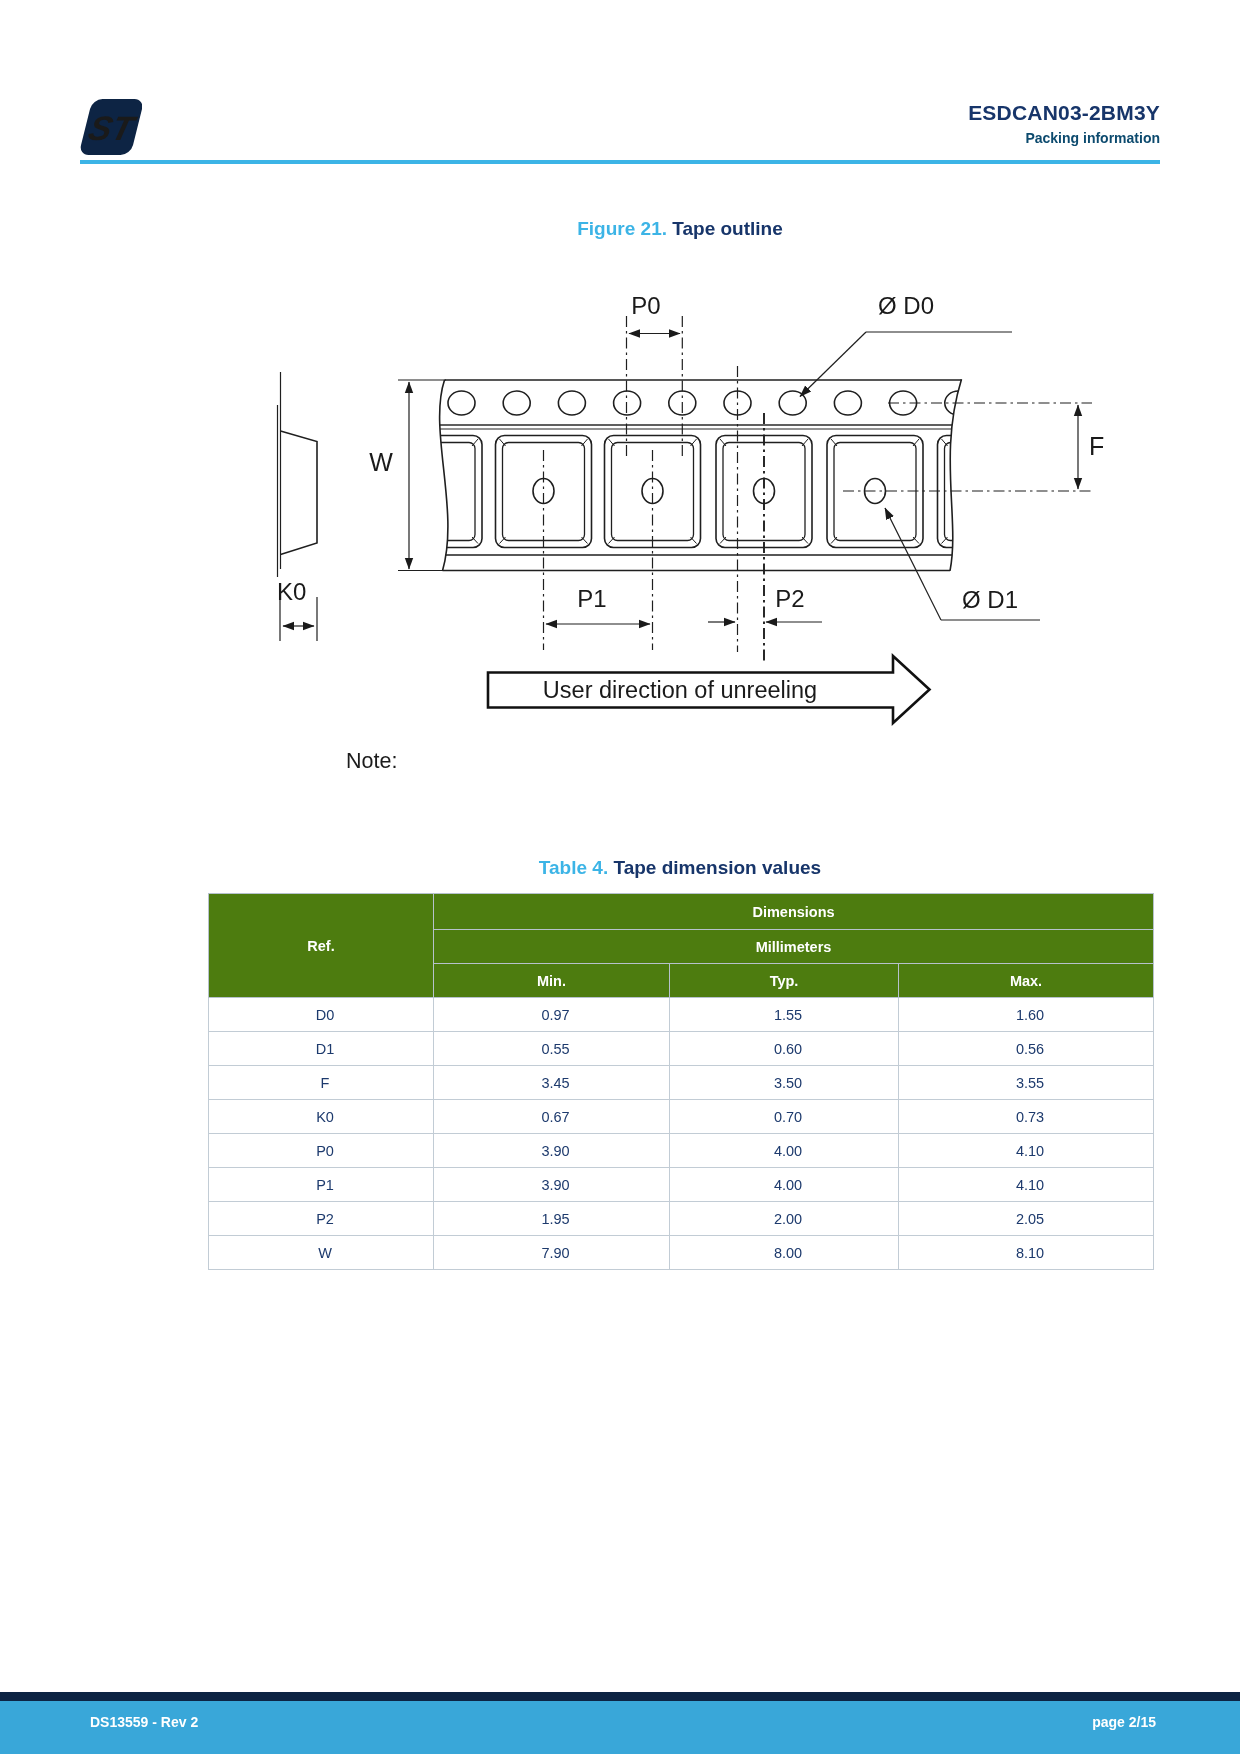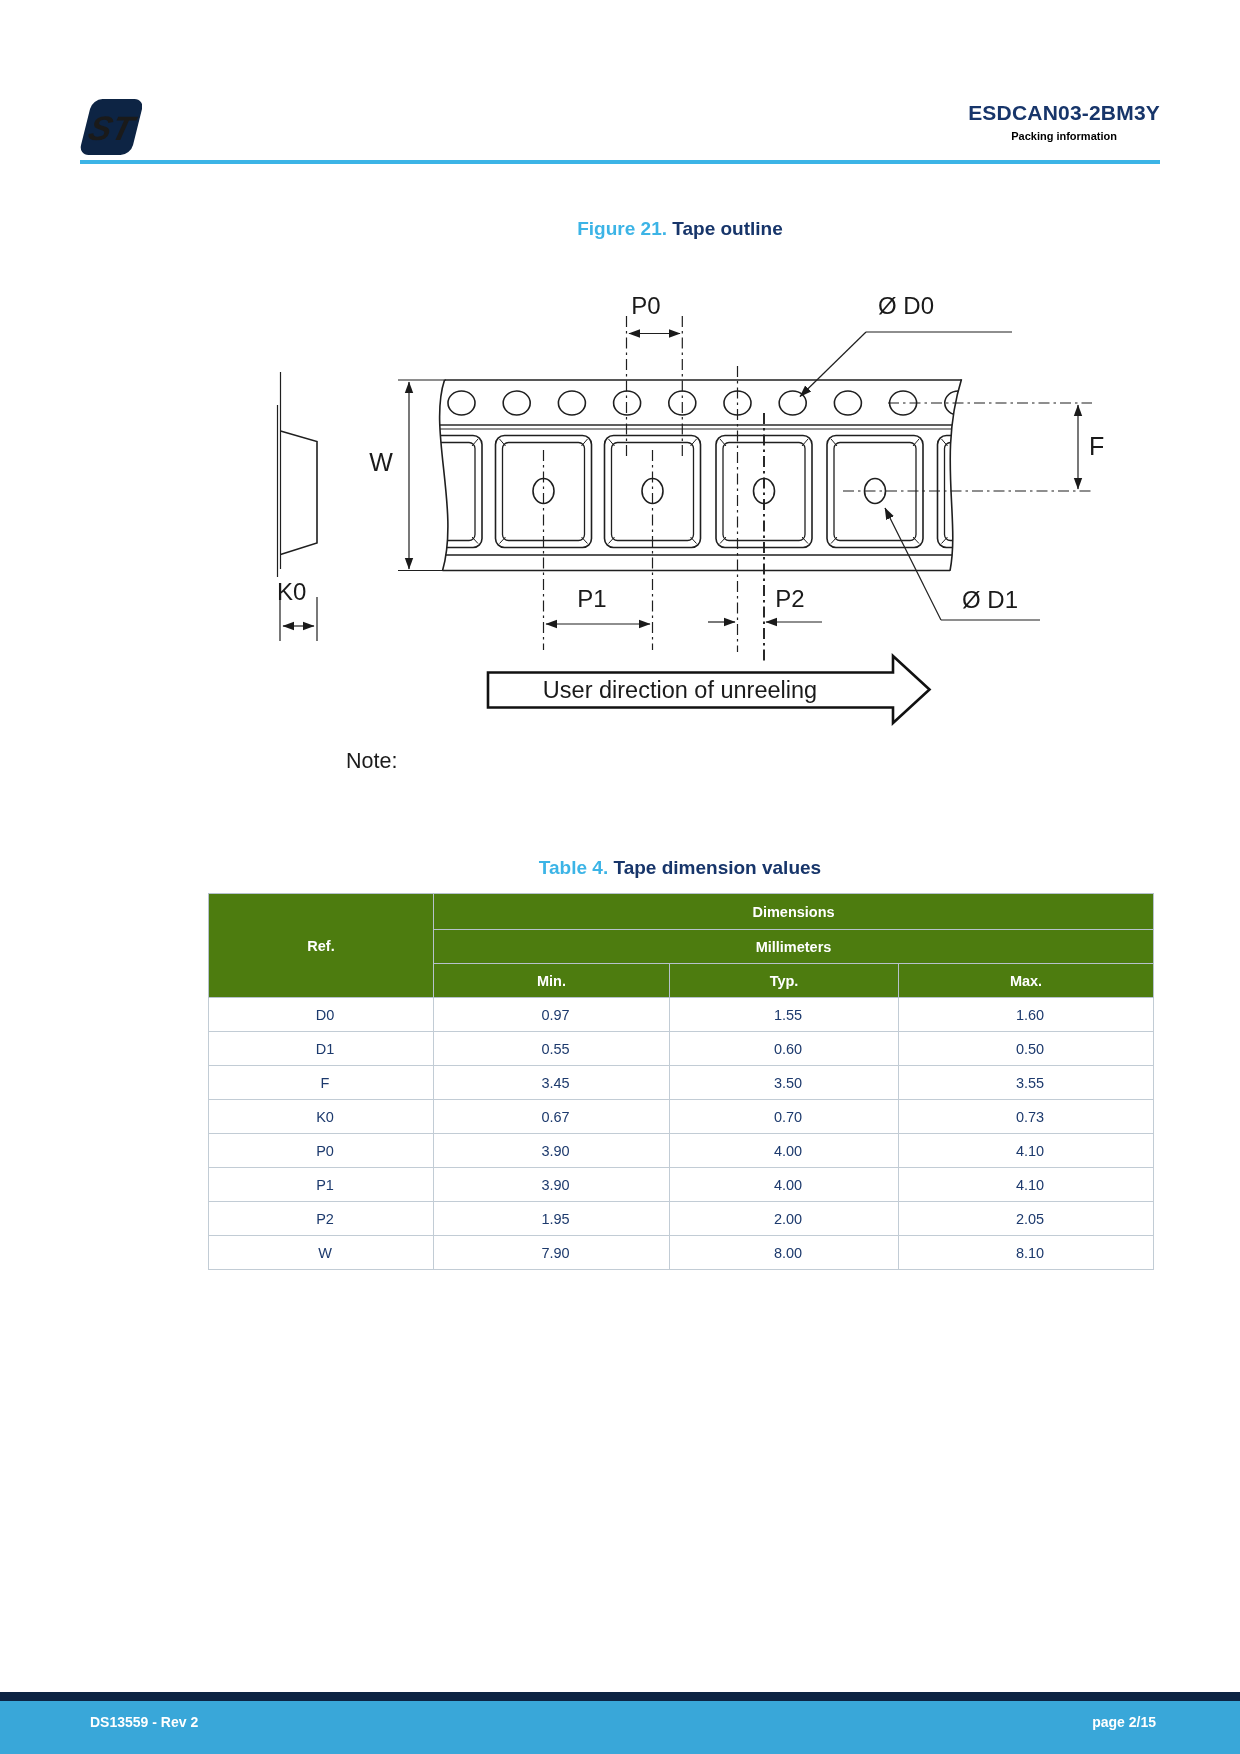--- a/index.html
+++ b/index.html
@@ -4,23 +4,23 @@
 <style>
   html,body{margin:0;padding:0;background:#9a9a9a;}
   .page{
     position:relative;width:1240px;height:1754px;background:#ffffff;
     margin:0 auto;overflow:hidden;
     font-family:"Liberation Sans", sans-serif;
   }
   .abs{position:absolute;}
 
   
-  .hdr-title{position:absolute;top:101px;right:80px;text-align:center;}
+  .hdr-title{position:absolute;top:101px;right:80px;text-align:right;}
   .hdr-product{font-size:21px;font-weight:bold;color:#17356a;letter-spacing:.2px;}
-  .hdr-section{font-size:11px;font-weight:bold;color:#000000;margin-top:5px;}
+  .hdr-section{font-size:14px;font-weight:bold;color:#0c4a6e;margin-top:5px;}
   .hdr-rule{position:absolute;left:80px;top:160px;width:1080px;height:4px;background:#3cb4e6;}
 
   
   .caption{position:absolute;left:140px;width:1080px;text-align:center;
            font-size:19px;font-weight:bold;color:#17356a;}
   .caption .cap-label{color:#3cb4e6;}
 
   
   .note{position:absolute;left:338px;top:746px;font-size:21.5px;color:#1c1c1c;line-height:31px;}
   .note .note-label{position:absolute;left:0;top:0;margin-left:8px;}
@@ -245,21 +245,21 @@
       <tr class="brow">
         <td>D0</td>
             <td>0.97</td>
         <td>1.55</td>
             <td>1.60</td>
       </tr>
       <tr class="brow">
         <td>D1</td>
             <td>0.55</td>
         <td>0.60</td>
-            <td>0.50</td>
+            <td>0.56</td>
       </tr>
       <tr class="brow">
         <td>F</td>
             <td>3.45</td>
         <td>3.50</td>
             <td>3.55</td>
       </tr>
       <tr class="brow">
         <td>K0</td>
             <td>0.67</td>

